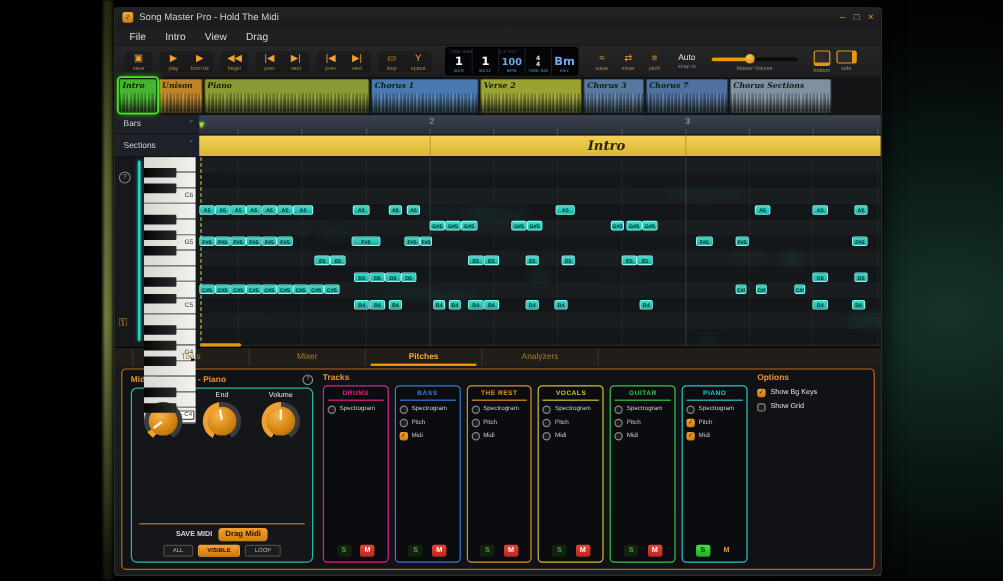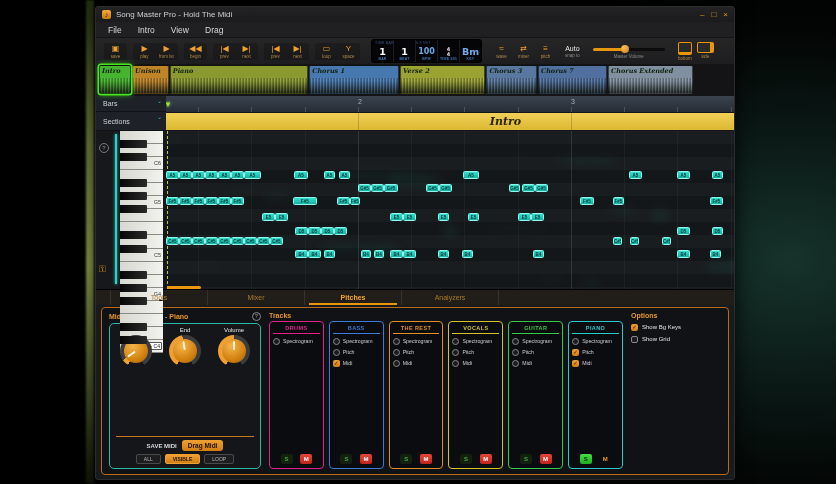--- a/index.html
+++ b/index.html
@@ -343,21 +343,21 @@
       </div>
       <div class="sec" style="flex: 42 0 0px; background: linear-gradient(rgb(88, 120, 160) 0%, rgb(88, 120, 160) 55%, rgba(20, 25, 15, 0.85) 100%), rgb(88, 120, 160);">
         <span class="nm">Chorus 3</span>
         <span class="wf"></span>
       </div>
       <div class="sec" style="flex: 58 0 0px; background: linear-gradient(rgb(80, 112, 160) 0%, rgb(80, 112, 160) 55%, rgba(20, 25, 15, 0.85) 100%), rgb(80, 112, 160);">
         <span class="nm">Chorus 7</span>
         <span class="wf"></span>
       </div>
       <div class="sec" style="flex: 72 0 0px; background: linear-gradient(rgb(128, 144, 160) 0%, rgb(128, 144, 160) 55%, rgba(20, 25, 15, 0.85) 100%), rgb(128, 144, 160);">
-        <span class="nm">Chorus Extended</span>
+        <span class="nm">Chorus Sections</span>
         <span class="wf"></span>
       </div>
       <div class="sec" style="flex: 30 0 0px; background: linear-gradient(rgb(200, 144, 64) 0%, rgb(200, 144, 64) 55%, rgba(20, 25, 15, 0.85) 100%), rgb(200, 144, 64); margin-top: 32px;">
         <span class="nm">Outro</span>
         <span class="wf"></span>
       </div>
     </div>
 
   <div class="rrow bars-row">
     <div class="rlabel">

